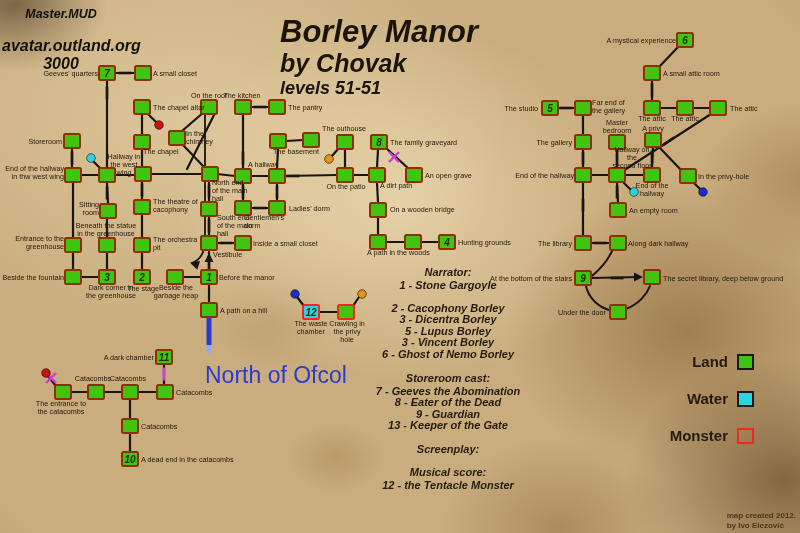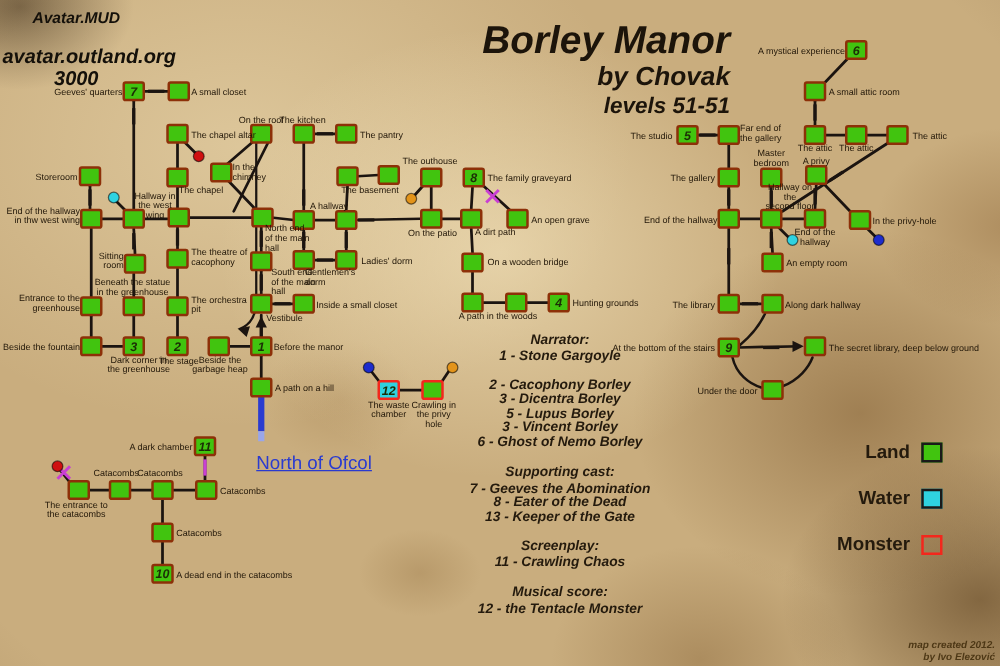--- a/index.html
+++ b/index.html
@@ -17,34 +17,34 @@
       radial-gradient(ellipse 90px 70px at 34% 60%, rgba(150,112,62,.25), rgba(150,112,62,0) 70%),
       radial-gradient(ellipse 70px 50px at 42% 86%, rgba(140,104,56,.28), rgba(140,104,56,0) 70%),
       radial-gradient(ellipse 900px 700px at 50% 50%, rgba(0,0,0,0) 55%, rgba(92,63,28,.48) 100%);
   }
   svg{position:absolute;left:0;top:0;}
   svg text{font-family:"Liberation Sans",sans-serif;}
   .abs{position:absolute;}
   #mud-header{left:2px;top:7px;width:118px;text-align:center;color:#14100a;font-style:italic;font-weight:bold;}
   #mud-header .l1{font-size:12.5px;}
   #mud-header .l2{font-size:16px;margin-top:16px;}
-  #map-title{left:280px;top:16px;width:304px;text-align:right;color:#1c140a;font-style:italic;font-weight:bold;line-height:1.0;}
+  #map-title{left:280px;top:16px;width:304px;text-align:left;color:#1c140a;font-style:italic;font-weight:bold;line-height:1.0;}
   #map-title .t1{font-size:31px;}
-  #map-title .t2{font-size:21px;margin-top:4px;}
+  #map-title .t2{font-size:25px;margin-top:4px;}
   #map-title .t3{font-size:18px;margin-top:3px;}
-  #ofcol{left:205px;top:362px;font-size:15px;color:#2a3bd0;text-decoration:underline;}
+  #ofcol{left:205px;top:362px;font-size:23px;color:#2a3bd0;}
   #cast-panel{left:330px;top:266px;width:236px;text-align:center;color:#241a0d;font-style:italic;font-weight:bold;}
   .cast-section{margin-bottom:11px;}
   .cast-header{font-size:11px;margin-bottom:2px;}
   .cast-item{font-size:11px;line-height:11.6px;}
   #legend{left:658px;top:353px;}
   .legend-row{display:flex;align-items:center;justify-content:flex-end;width:96px;margin-bottom:20px;}
   .legend-label{font-size:15px;font-weight:bold;color:#241a0d;margin-right:9px;text-align:right;}
   .legend-swatch{width:13px;height:12px;}
-  #credit{right:4px;bottom:2px;text-align:right;font-size:8px;font-style:italic;font-weight:bold;color:#45300f;line-height:10px;opacity:.9;}
+  #credit{right:4px;bottom:2px;font-size:8px;font-weight:bold;color:#45300f;line-height:10px;opacity:.9;}
 </style>
 </head>
 <body>
 
 <div id="stage">
 
   <svg width="800" height="533" viewBox="0 0 800 533">
       <line x1="115" y1="73" x2="135" y2="73" stroke="#1b1410" stroke-width="2.2" stroke-linecap="round"></line>
       <line x1="107" y1="81" x2="107" y2="167" stroke="#1b1410" stroke-width="2.2" stroke-linecap="round"></line>
       <line x1="72" y1="149" x2="72" y2="167" stroke="#1b1410" stroke-width="2.2" stroke-linecap="round"></line>
@@ -454,21 +454,21 @@
       <text text-anchor="start" font-size="7.2" fill="#221708"><tspan x="698" y="179">In the privy-hole</tspan></text>
       <text text-anchor="start" font-size="7.2" fill="#221708"><tspan x="629" y="213">An empty room</tspan></text>
       <text text-anchor="end" font-size="7.2" fill="#221708"><tspan x="572" y="246">The library</tspan></text>
       <text text-anchor="start" font-size="7.2" fill="#221708"><tspan x="628" y="246">Along dark hallway</tspan></text>
       <text text-anchor="end" font-size="7.2" fill="#221708"><tspan x="572" y="281">At the bottom of the stairs</tspan></text>
       <text text-anchor="start" font-size="7.2" fill="#221708"><tspan x="663" y="281">The secret library, deep below ground</tspan></text>
       <text text-anchor="end" font-size="7.2" fill="#221708"><tspan x="606" y="315">Under the door</tspan></text>
     </svg>
 
   <div class="abs" id="mud-header">
-    <div class="l1">Avatar.MUD</div>
+    <div class="l1">Master.MUD</div>
     <div class="l2">avatar.outland.org 3000</div>
   </div>
 
   <div class="abs" id="map-title">
     <div class="t1">Borley Manor</div>
     <div class="t2">by Chovak</div>
     <div class="t3">levels 51-51</div>
   </div>
 
   <div class="abs" id="ofcol">North of Ofcol</div>
@@ -479,28 +479,28 @@
         <div class="cast-item">1 - Stone Gargoyle</div>
       </div>
       <div class="cast-section">
         <div class="cast-item">2 - Cacophony Borley</div>
         <div class="cast-item">3 - Dicentra Borley</div>
         <div class="cast-item">5 - Lupus Borley</div>
         <div class="cast-item">3 - Vincent Borley</div>
         <div class="cast-item">6 - Ghost of Nemo Borley</div>
       </div>
       <div class="cast-section">
-        <div class="cast-header">Supporting cast:</div>
+        <div class="cast-header">Storeroom cast:</div>
         <div class="cast-item">7 - Geeves the Abomination</div>
         <div class="cast-item">8 - Eater of the Dead</div>
+        <div class="cast-item">9 - Guardian</div>
         <div class="cast-item">13 - Keeper of the Gate</div>
       </div>
       <div class="cast-section">
         <div class="cast-header">Screenplay:</div>
-        <div class="cast-item">11 - Crawling Chaos</div>
       </div>
       <div class="cast-section">
         <div class="cast-header">Musical score:</div>
         <div class="cast-item">12 - the Tentacle Monster</div>
       </div>
     </div>
 
   <div class="abs" id="legend">
       <div class="legend-row">
         <span class="legend-label">Land</span>

